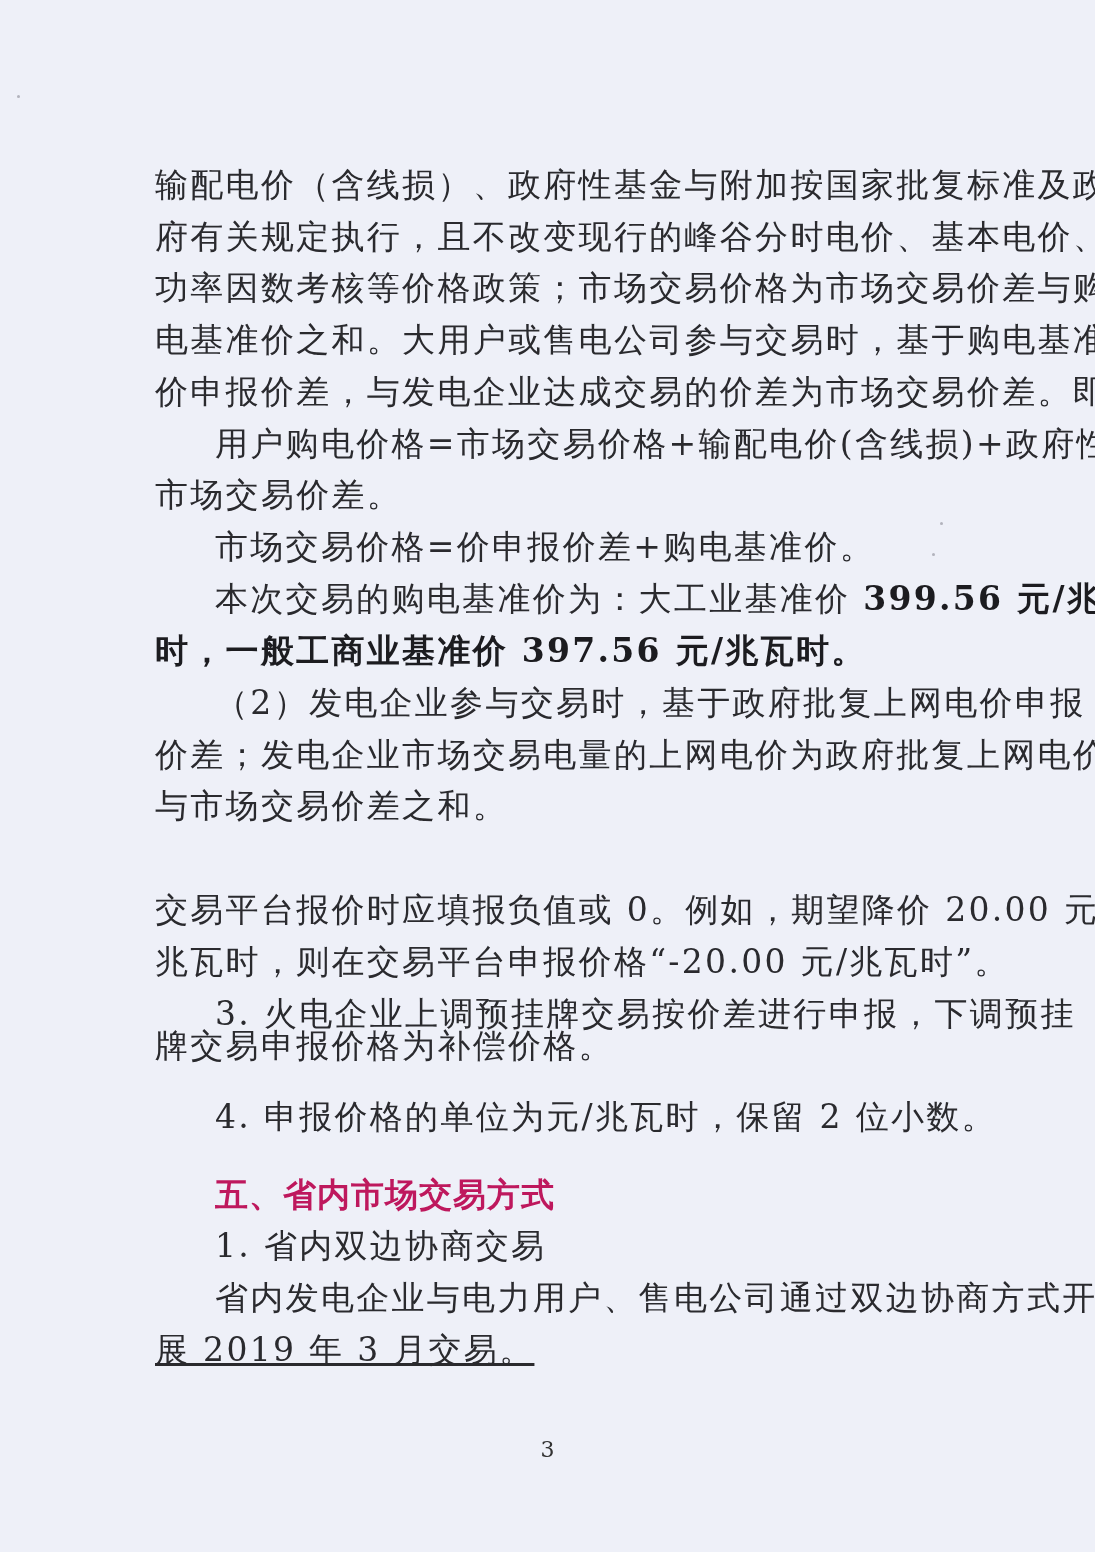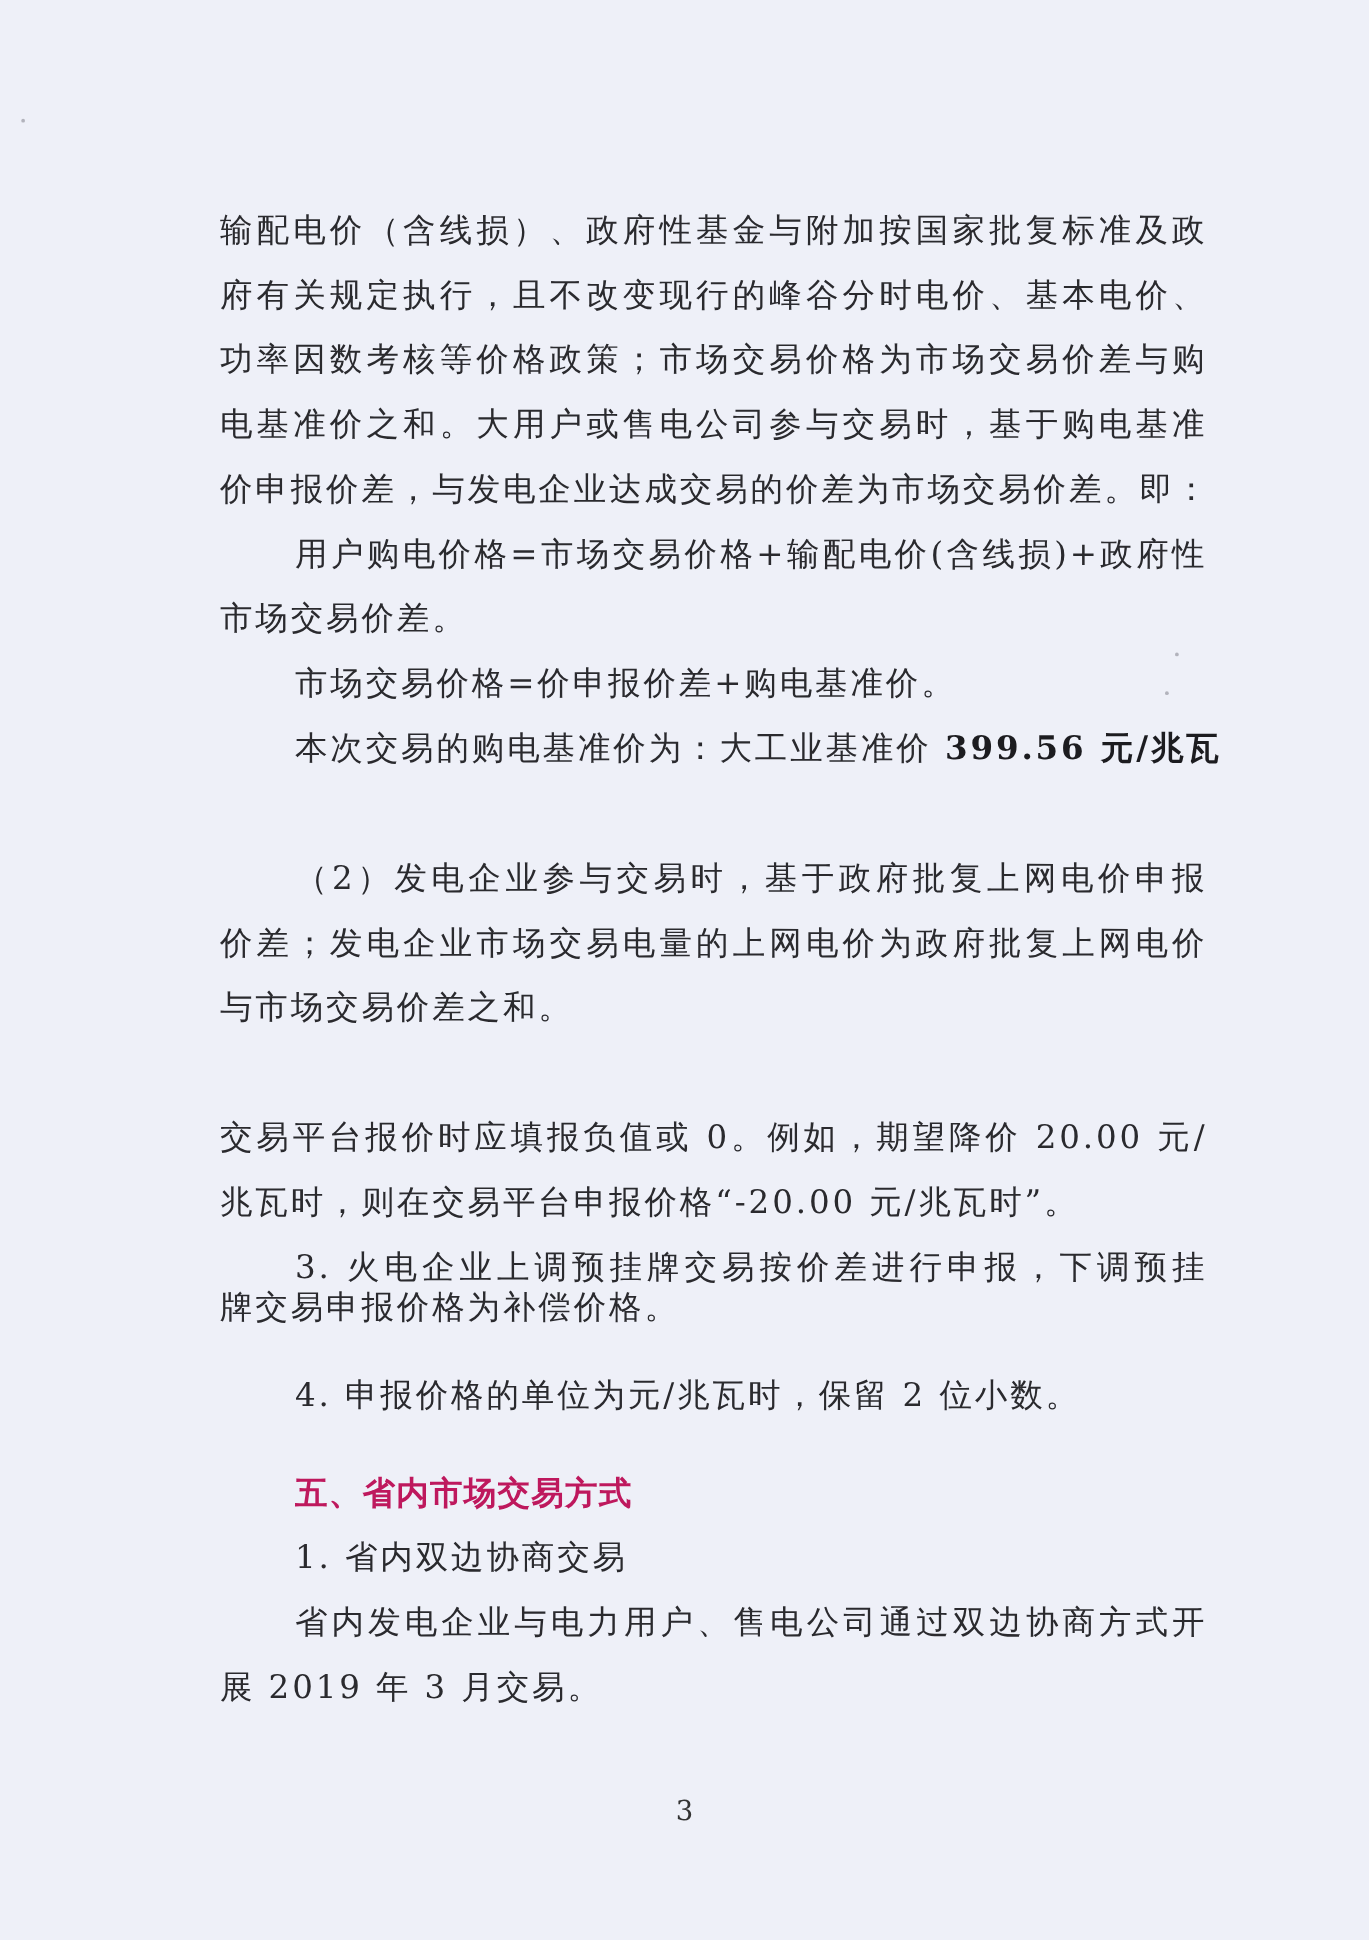--- a/index.html
+++ b/index.html
@@ -18,27 +18,26 @@
     .page {
       position: absolute;
       left: 0; top: 0;
       width: 1095px;
       height: 1552px;
     }
     .line {
       position: absolute;
       left: 155px;
       width: 790px;
-      font-size: 26px;
+      font-size: 33px;
       line-height: 40px;
       height: 40px;
       white-space: nowrap;
       letter-spacing: 2.3px;
       overflow: visible;
-      margin-left: 21px;
     }
     .line.justify {
       text-align: justify;
       text-align-last: justify;
     }
     .line.indent { left: 215px; width: 730px; }
     .bold { font-weight: bold; color: #1c1c20; }
     .heading {
       font-family: "DejaVu Sans", "Liberation Sans", sans-serif;
       font-weight: bold;
@@ -75,37 +74,38 @@
   <div class="line justify" style="top:372px;">价申报价差，与发电企业达成交易的价差为市场交易价差。即：</div>
 
   <div class="line indent justify" style="top:424px;">用户购电价格=市场交易价格+输配电价(含线损)+政府性</div>
   <div class="line" style="top:475px;">市场交易价差。</div>
 
   <div class="line indent" style="top:527px;">市场交易价格=价申报价差+购电基准价。</div>
 
   <div class="line indent justify" style="top:579px;">
     <span>本次交易的购电基准价为：大工业基准价 </span><span class="bold">399.56 元/兆瓦</span>
   </div>
+  <div class="line bold" style="top:631px;">时，一般工商业基准价 397.56 元/兆瓦时。</div>
 
   <div class="line indent justify" style="top:683px;">（2）发电企业参与交易时，基于政府批复上网电价申报</div>
   <div class="line justify" style="top:735px;">价差；发电企业市场交易电量的上网电价为政府批复上网电价</div>
   <div class="line" style="top:786px;">与市场交易价差之和。</div>
 
   <div class="line justify" style="top:890px;">交易平台报价时应填报负值或 0。例如，期望降价 20.00 元/</div>
   <div class="line" style="top:942px;">兆瓦时，则在交易平台申报价格“-20.00 元/兆瓦时”。</div>
 
   <div class="line indent justify" style="top:994px;">3. 火电企业上调预挂牌交易按价差进行申报，下调预挂</div>
   <div class="line" style="top:1026px;">牌交易申报价格为补偿价格。</div>
 
   <div class="line indent" style="top:1097px;">4. 申报价格的单位为元/兆瓦时，保留 2 位小数。</div>
 
   <div class="line indent heading" style="top:1175px;">五、省内市场交易方式</div>
 
   <div class="line indent" style="top:1226px;">1. 省内双边协商交易</div>
   <div class="line indent justify" style="top:1278px;">省内发电企业与电力用户、售电公司通过双边协商方式开</div>
-  <div class="line" style="top:1330px;">展 2019 年 3 月交易。</div>
+  <div class="line" style="top:1330px;text-decoration:underline;">展 2019 年 3 月交易。</div>
 
   <div class="page-number">3</div>
 
   <div class="speck" style="left:940px;top:522px;"></div>
   <div class="speck" style="left:932px;top:553px;"></div>
   <div class="speck" style="left:17px;top:95px;"></div>
 </div>
 
 </body></html>

